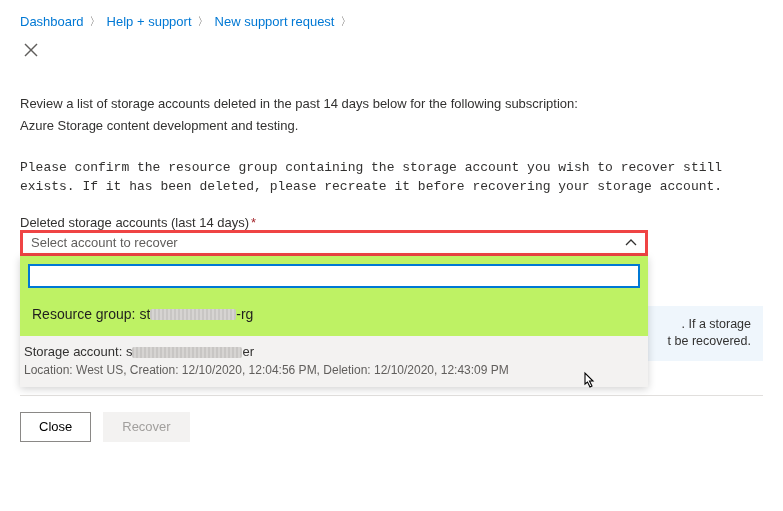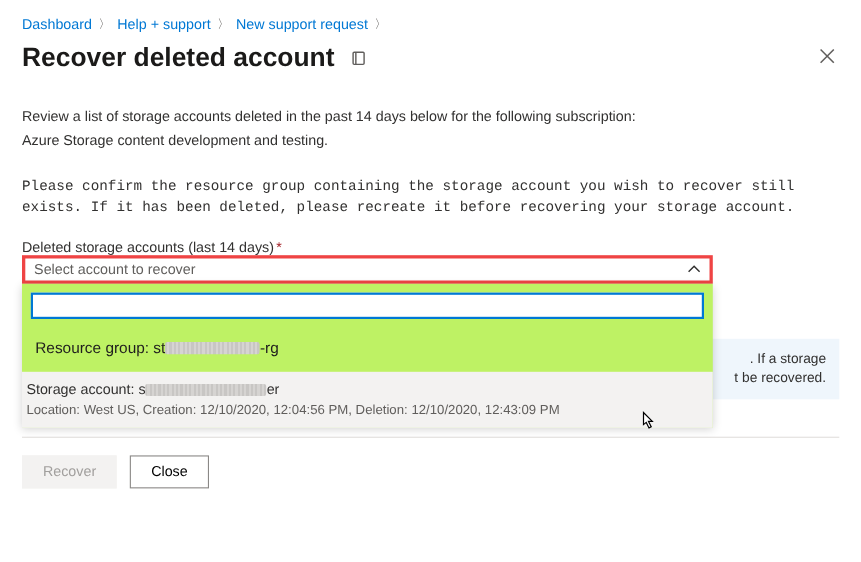--- a/index.html
+++ b/index.html
@@ -125,27 +125,20 @@
 <nav class="breadcrumb">
   <a>Dashboard</a>
   <span class="chev">〉</span>
   <a>Help + support</a>
   <span class="chev">〉</span>
   <a>New support request</a>
   <span class="chev">〉</span>
 </nav>
 
 <div class="title-row">
-  <div class="title-left">
-    <h1>Recover deleted account</h1>
-    <svg class="pin-icon" viewBox="0 0 16 16" fill="none" stroke="currentColor" stroke-width="1.3">
-      <rect x="3" y="2.5" width="10" height="11" rx="1"></rect>
-      <line x1="5.5" y1="2.5" x2="5.5" y2="13.5"></line>
-    </svg>
-  </div>
   <div class="close-icon">
     <svg width="14" height="14" viewBox="0 0 14 14" stroke="currentColor" stroke-width="1.4">
         <line x1="1" y1="1" x2="13" y2="13"></line>
         <line x1="13" y1="1" x2="1" y2="13"></line>
       </svg>
   </div>
 </div>
 
 <p class="intro">Review a list of storage accounts deleted in the past 14 days below for the following subscription:</p>
 <p class="sub-name">
@@ -186,15 +179,15 @@
 </div>
 
 <div class="info-strip">
   <span>. If a storage</span><br>
   <span>t be recovered.</span>
 </div>
 
 <hr class="divider">
 
 <div class="footer">
+  <button class="btn">Close</button>
   <button class="btn btn-primary-disabled">Recover</button>
-  <button class="btn">Close</button>
 </div>
 
 </body></html>

